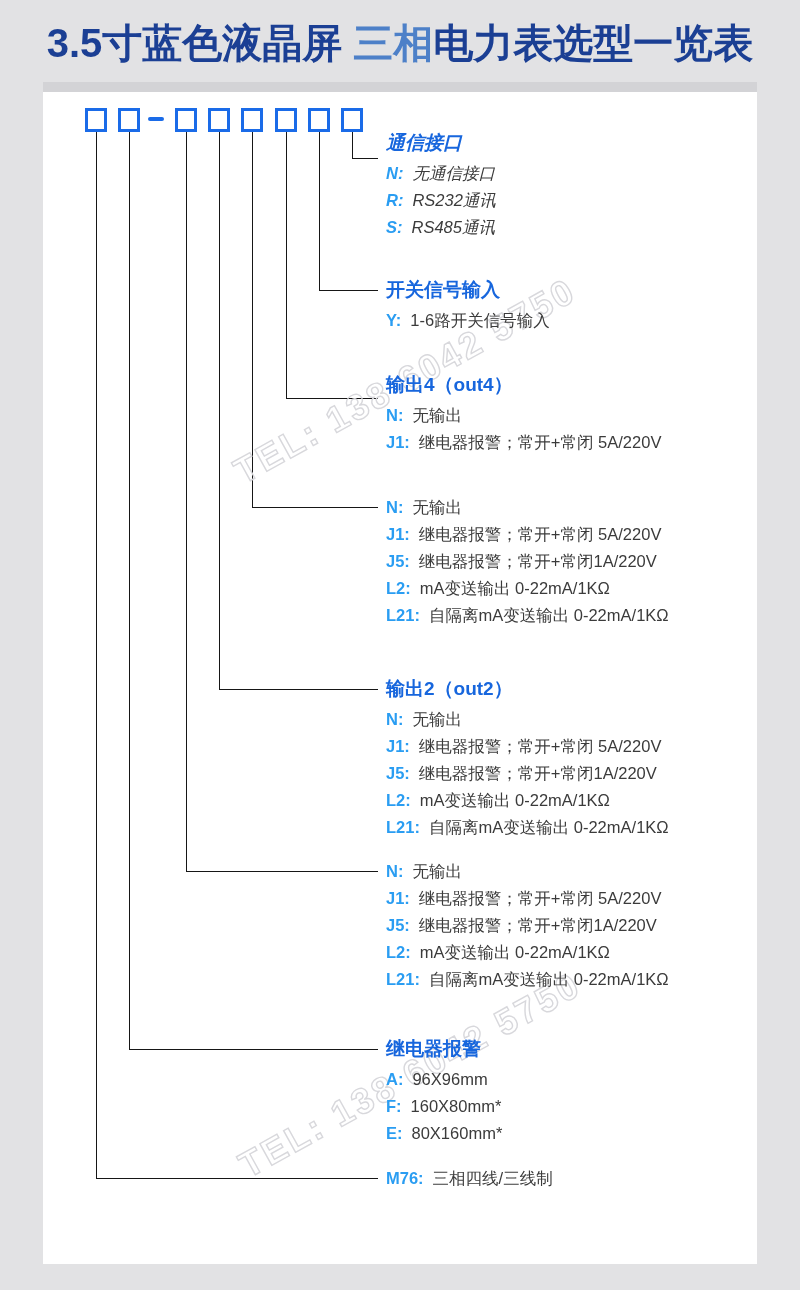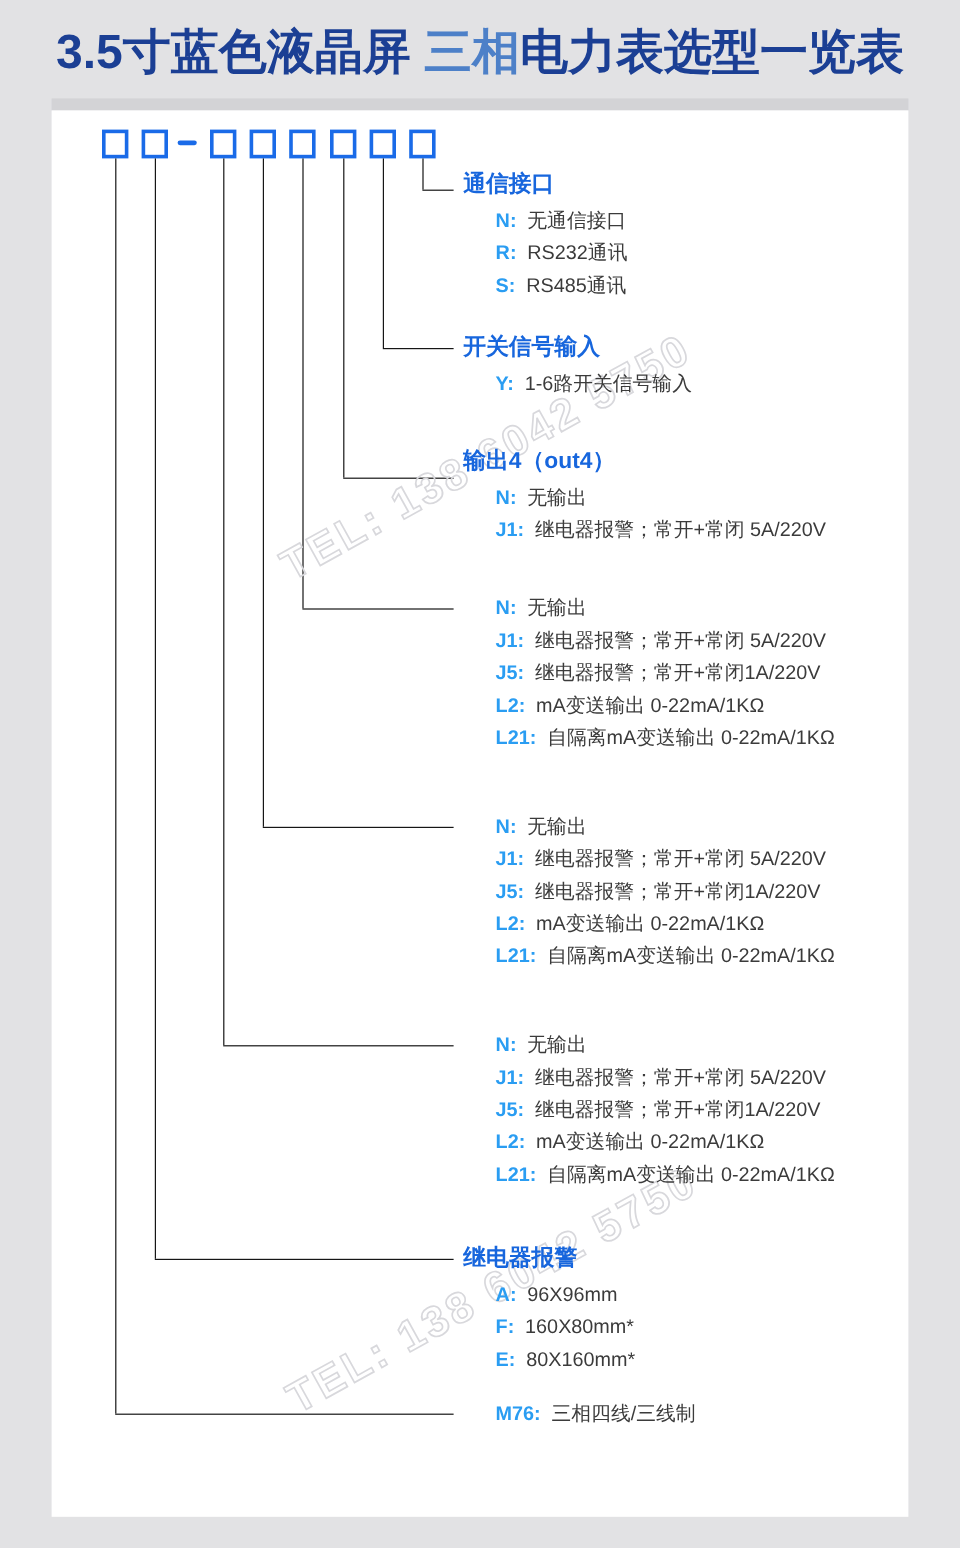--- a/index.html
+++ b/index.html
@@ -28,21 +28,21 @@
     border:3px solid #1a6be8; background:#fff;
   }
   .dash { position:absolute; width:16px; height:4px; background:#1a6be8; border-radius:2px; }
   .vline { position:absolute; width:1px; background:#161616; }
   .hline { position:absolute; height:1px; background:#161616; }
   .group { position:absolute; left:343px; z-index:2; }
   .group-title {
     font-size:19px; font-weight:bold; color:#1766dd;
     line-height:26px; margin-bottom:4px; white-space:nowrap;
   }
-  .opt { font-size:16.5px; line-height:27px; white-space:nowrap;margin-left:27px; }
+  .opt { font-size:16.5px; line-height:27px; white-space:nowrap; }
   .opt .code { color:#2a9df2; font-weight:bold; }
   .opt .desc { color:#3b3b3b; padding-left:9px; }
   .watermark {
     position:absolute; z-index:1;
     font-size:36px; font-weight:bold; letter-spacing:3px;
     color:transparent; -webkit-text-stroke:1.4px #d8d8dc;
     white-space:nowrap; transform:rotate(-29deg);
     pointer-events:none;
   }
   .wm1 { left:170px; top:268px; }
@@ -83,21 +83,21 @@
       <div class="vline" style="left: 176px; top: 40px; height: 557px;"></div>
       <div class="hline" style="left: 176px; top: 597px; width: 159px;"></div>
       <div class="vline" style="left: 143px; top: 40px; height: 739px;"></div>
       <div class="hline" style="left: 143px; top: 779px; width: 192px;"></div>
       <div class="vline" style="left: 86px; top: 40px; height: 917px;"></div>
       <div class="hline" style="left: 86px; top: 957px; width: 249px;"></div>
       <div class="vline" style="left: 53px; top: 40px; height: 1046px;"></div>
       <div class="hline" style="left: 53px; top: 1086px; width: 282px;"></div>
     </div>
   <div id="groups">
-      <div class="group" style="top: 49px;">
+      <div class="group" style="top: 38px; font-style: italic;">
         <div class="group-title">通信接口</div>
         <div class="opt"><span class="code">N:</span><span class="desc">无通信接口</span></div>
         <div class="opt"><span class="code">R:</span><span class="desc">RS232通讯</span></div>
         <div class="opt"><span class="code">S:</span><span class="desc">RS485通讯</span></div>
       </div>
       <div class="group" style="top: 185px;">
         <div class="group-title">开关信号输入</div>
         <div class="opt"><span class="code">Y:</span><span class="desc">1-6路开关信号输入</span></div>
       </div>
       <div class="group" style="top: 280px;">
@@ -106,20 +106,21 @@
         <div class="opt"><span class="code">J1:</span><span class="desc">继电器报警；常开+常闭 5A/220V</span></div>
       </div>
       <div class="group" style="top: 402px;">
         <div class="opt"><span class="code">N:</span><span class="desc">无输出</span></div>
         <div class="opt"><span class="code">J1:</span><span class="desc">继电器报警；常开+常闭 5A/220V</span></div>
         <div class="opt"><span class="code">J5:</span><span class="desc">继电器报警；常开+常闭1A/220V</span></div>
         <div class="opt"><span class="code">L2:</span><span class="desc">mA变送输出 0-22mA/1KΩ</span></div>
         <div class="opt"><span class="code">L21:</span><span class="desc">自隔离mA变送输出 0-22mA/1KΩ</span></div>
       </div>
       <div class="group" style="top: 584px;">
+        <div class="group-title">输出2（out2）</div>
         <div class="opt"><span class="code">N:</span><span class="desc">无输出</span></div>
         <div class="opt"><span class="code">J1:</span><span class="desc">继电器报警；常开+常闭 5A/220V</span></div>
         <div class="opt"><span class="code">J5:</span><span class="desc">继电器报警；常开+常闭1A/220V</span></div>
         <div class="opt"><span class="code">L2:</span><span class="desc">mA变送输出 0-22mA/1KΩ</span></div>
         <div class="opt"><span class="code">L21:</span><span class="desc">自隔离mA变送输出 0-22mA/1KΩ</span></div>
       </div>
       <div class="group" style="top: 766px;">
         <div class="opt"><span class="code">N:</span><span class="desc">无输出</span></div>
         <div class="opt"><span class="code">J1:</span><span class="desc">继电器报警；常开+常闭 5A/220V</span></div>
         <div class="opt"><span class="code">J5:</span><span class="desc">继电器报警；常开+常闭1A/220V</span></div>

